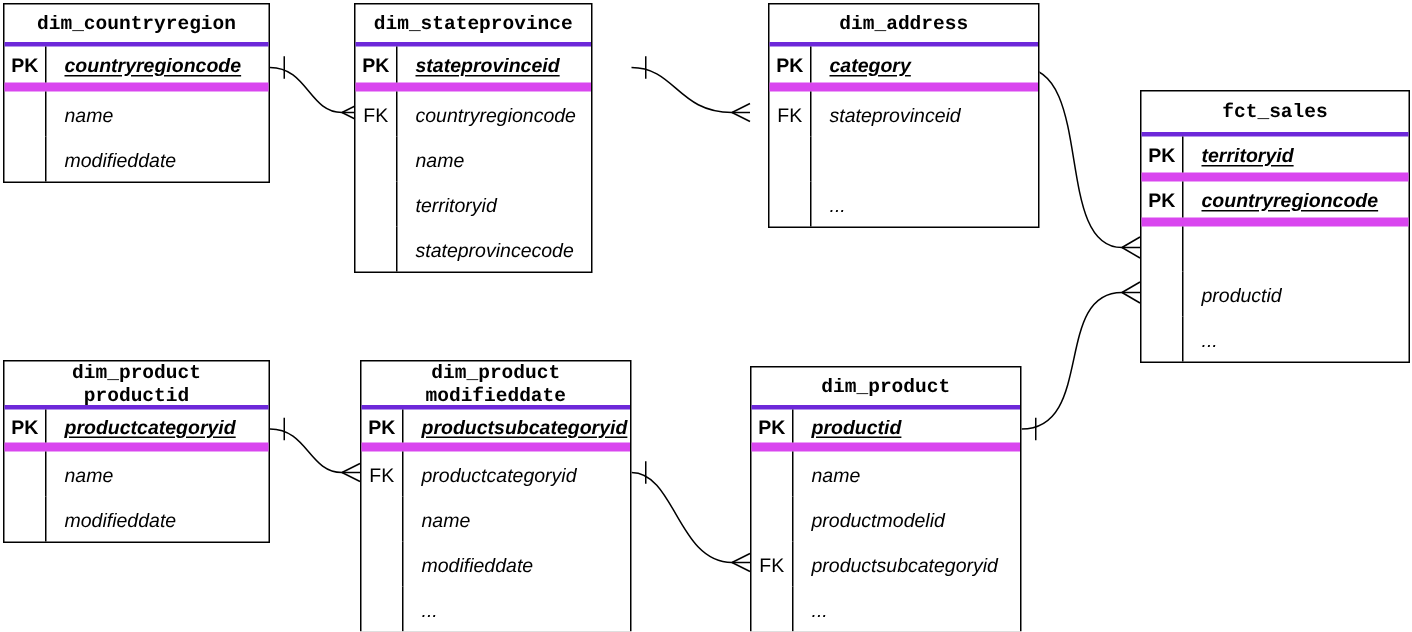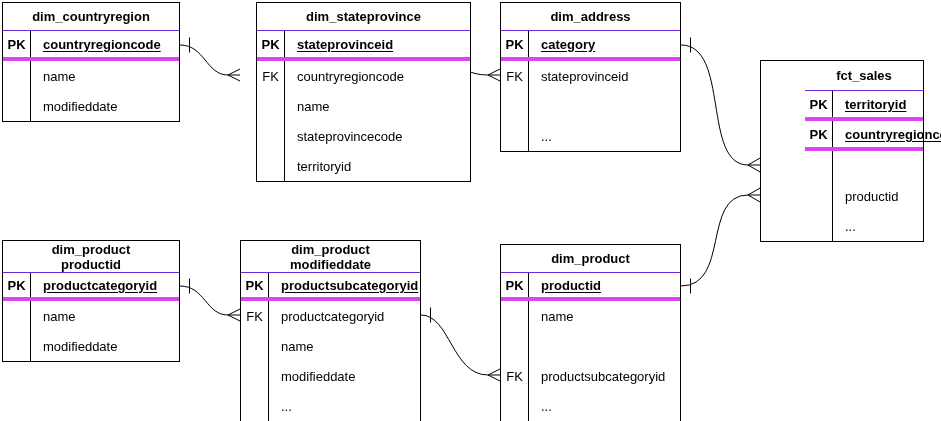--- a/index.html
+++ b/index.html
@@ -15,48 +15,50 @@
   .table{
     position:absolute;
     box-sizing:border-box;
     border:1px solid #000;
     background:#ffffff;
     font-size:13px;
   }
   .t-title{
     box-sizing:border-box;
     height:28px;
-    border-bottom:1px solid #6d28d9;
+    border-bottom:3px solid #6d28d9;
     display:flex;flex-direction:column;
     align-items:center;justify-content:center;
     font-weight:bold;
     line-height:15px;
     text-align:center;
+    font-family:Liberation Mono, monospace;
   }
   .t-title.h30{height:30px;}
   .t-title.h32{height:32px;}
   .row{
     box-sizing:border-box;
     height:30px;
     display:flex;
     align-items:stretch;
   }
   .row.h28{height:28px;}
-  .row.sep{border-bottom:4px solid #d946ef;}
+  .row.sep{border-bottom:6px solid #d946ef;}
   .key{
     box-sizing:border-box;
     width:28px;
     flex:0 0 28px;
     border-right:1px solid #000;
     display:flex;align-items:center;justify-content:center;
   }
   .field{
     flex:1;
     display:flex;align-items:center;
     padding-left:12px;
+    font-style:italic;
   }
   .row.pk .key{font-weight:bold;}
   .row.pk .field{font-weight:bold;text-decoration:underline;text-underline-offset:2px;}
 </style>
 </head>
 <body>
 
 <div id="canvas">
 
   <svg id="connectors" width="941" height="421" viewBox="0 0 941 421" fill="none" stroke="#000" stroke-width="1">
@@ -133,68 +135,68 @@
     <div class="row">
       <div class="key"></div>
       <div class="field">name</div>
     </div>
     <div class="row">
       <div class="key"></div>
       <div class="field">modifieddate</div>
     </div>
   </div>
 
-  <div class="table" style="left:256px;top:2px;width:215px;">
+  <div class="table" style="left:236px;top:2px;width:159px;">
     <div class="t-title">
       <span>dim_stateprovince</span>
     </div>
     <div class="row pk sep">
       <div class="key">PK</div>
       <div class="field">stateprovinceid</div>
     </div>
     <div class="row">
       <div class="key">FK</div>
       <div class="field">countryregioncode</div>
     </div>
     <div class="row">
       <div class="key"></div>
       <div class="field">name</div>
     </div>
     <div class="row">
       <div class="key"></div>
+      <div class="field">territoryid</div>
+    </div>
+    <div class="row">
+      <div class="key"></div>
       <div class="field">stateprovincecode</div>
     </div>
-    <div class="row">
-      <div class="key"></div>
-      <div class="field">territoryid</div>
-    </div>
-  </div>
-
-  <div class="table" style="left:500px;top:2px;width:181px;">
+  </div>
+
+  <div class="table" style="left:512px;top:2px;width:181px;">
     <div class="t-title">
       <span>dim_address</span>
     </div>
     <div class="row pk sep">
       <div class="key">PK</div>
       <div class="field">category</div>
     </div>
     <div class="row">
       <div class="key">FK</div>
       <div class="field">stateprovinceid</div>
     </div>
     <div class="row">
       <div class="key"></div>
     </div>
     <div class="row">
       <div class="key"></div>
       <div class="field">...</div>
     </div>
   </div>
 
-  <div class="table" style="left:760px;top:60px;width:164px;padding-left:44px;">
+  <div class="table" style="left:760px;top:60px;width:180px;">
     <div class="t-title h30">
       <span>fct_sales</span>
     </div>
     <div class="row pk sep">
       <div class="key">PK</div>
       <div class="field">territoryid</div>
     </div>
     <div class="row pk sep">
       <div class="key">PK</div>
       <div class="field">countryregioncode</div>
@@ -265,20 +267,21 @@
     <div class="row pk sep h28">
       <div class="key">PK</div>
       <div class="field">productid</div>
     </div>
     <div class="row">
       <div class="key"></div>
       <div class="field">name</div>
     </div>
     <div class="row">
       <div class="key"></div>
+      <div class="field">productmodelid</div>
     </div>
     <div class="row">
       <div class="key">FK</div>
       <div class="field">productsubcategoryid</div>
     </div>
     <div class="row">
       <div class="key"></div>
       <div class="field">...</div>
     </div>
   </div>

